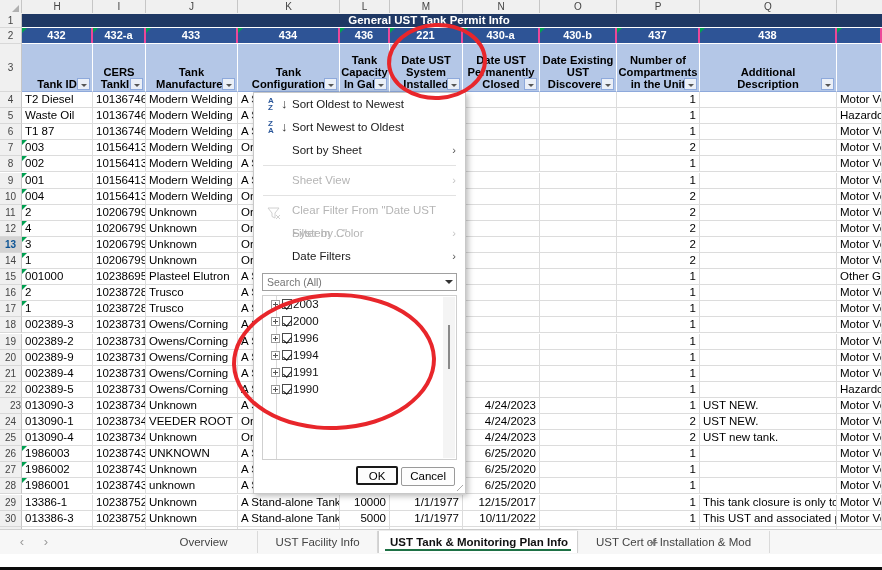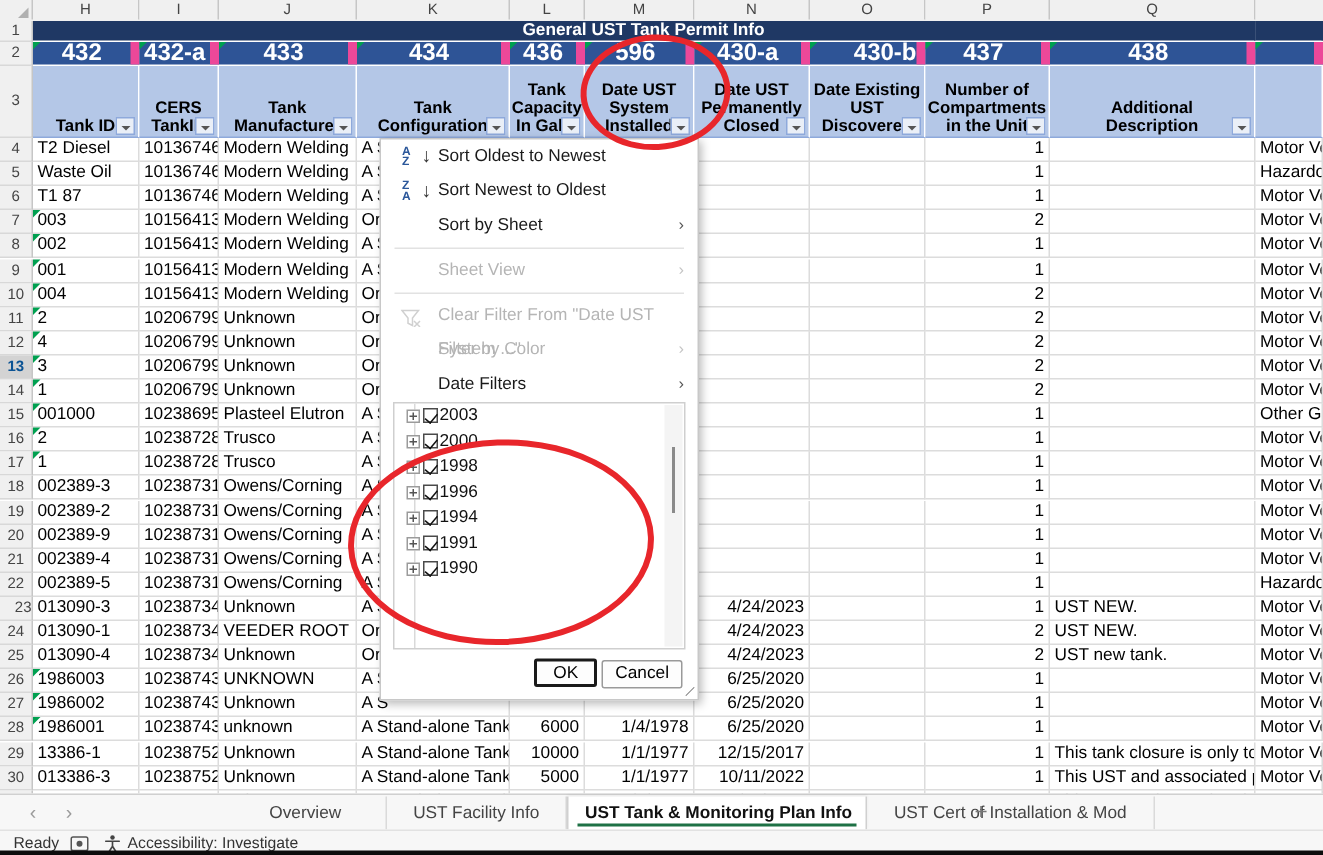--- a/index.html
+++ b/index.html
@@ -27,22 +27,22 @@
   .rowhdr.sel{background:#d3d3d3;color:#0b5394;font-weight:bold;}
 
   .cell{position:absolute;overflow:hidden;white-space:nowrap;font-size:11.5px;color:#000;
     border-right:1px solid #dcdcdc;border-bottom:1px solid #dcdcdc;padding:0 3px;box-sizing:border-box;}
   .cell.r{text-align:right;}
 
   
   .banner{position:absolute;background:#1f3864;color:#fff;font-weight:bold;font-size:11.5px;
      text-align:center;border-right:1px solid #1f3864;box-sizing:border-box;}
   
-  .code{position:absolute;background:#2e5496;color:#fff;font-weight:bold;font-size:16px;
-     text-align:center;border-right:6px solid #ec4899;box-sizing:border-box;}
+  .code{position:absolute;background:#2e5496;color:#fff;font-weight:bold;font-size:11px;
+     text-align:center;border-right:2px solid #ec4899;box-sizing:border-box;}
   
   .th{position:absolute;background:#b4c7e7;color:#000;font-weight:bold;font-size:11.2px;
      text-align:center;border-right:1px solid #ffffff;border-bottom:1px solid #8ea9db;box-sizing:border-box;
      display:flex;align-items:flex-end;justify-content:center;padding-bottom:1px;line-height:12px;}
   .th span.t{display:block;width:100%;}
   .fbtn{position:absolute;width:13px;height:12px;background:#eaeff7;border:1px solid #8ea9db;
      box-sizing:border-box;}
   .fbtn:after{content:"";position:absolute;left:3px;top:5px;border-left:3px solid transparent;border-right:3px solid transparent;border-top:3px solid #555;}
   .greentri{position:absolute;width:0;height:0;border-left:5px solid #00a050;border-bottom:5px solid transparent;}
 
@@ -164,25 +164,25 @@
         <div class="code" style="left: 22px; top: 28px; width: 71px; height: 15px; line-height: 15px;">432</div>
         <div class="greentri" style="left: 22px; top: 28px;"></div>
         <div class="code" style="left: 93px; top: 28px; width: 53px; height: 15px; line-height: 15px;">432-a</div>
         <div class="greentri" style="left: 93px; top: 28px;"></div>
         <div class="code" style="left: 146px; top: 28px; width: 92px; height: 15px; line-height: 15px;">433</div>
         <div class="greentri" style="left: 146px; top: 28px;"></div>
         <div class="code" style="left: 238px; top: 28px; width: 102px; height: 15px; line-height: 15px;">434</div>
         <div class="greentri" style="left: 238px; top: 28px;"></div>
         <div class="code" style="left: 340px; top: 28px; width: 50px; height: 15px; line-height: 15px;">436</div>
         <div class="greentri" style="left: 340px; top: 28px;"></div>
-        <div class="code" style="left: 390px; top: 28px; width: 73px; height: 15px; line-height: 15px;">596</div>
+        <div class="code" style="left: 390px; top: 28px; width: 73px; height: 15px; line-height: 15px;">221</div>
         <div class="greentri" style="left: 390px; top: 28px;"></div>
         <div class="code" style="left: 463px; top: 28px; width: 77px; height: 15px; line-height: 15px;">430-a</div>
         <div class="greentri" style="left: 463px; top: 28px;"></div>
-        <div class="code" style="left: 540px; top: 28px; width: 77px; height: 15px; line-height: 15px; text-align: right;">430-b</div>
+        <div class="code" style="left: 540px; top: 28px; width: 77px; height: 15px; line-height: 15px;">430-b</div>
         <div class="greentri" style="left: 540px; top: 28px;"></div>
         <div class="code" style="left: 617px; top: 28px; width: 83px; height: 15px; line-height: 15px;">437</div>
         <div class="greentri" style="left: 617px; top: 28px;"></div>
         <div class="code" style="left: 700px; top: 28px; width: 137px; height: 15px; line-height: 15px;">438</div>
         <div class="greentri" style="left: 700px; top: 28px;"></div>
         <div class="code" style="left: 837px; top: 28px; width: 45px; height: 15px;"></div>
       </div>
     <div id="headerrow">
         <div class="th" style="left: 22px; top: 44px; width: 71px; height: 48px;">
           <span class="t">
@@ -595,26 +595,29 @@
         <div class="msep"></div>
         <div class="mi dis"><span>Sheet View</span><span class="sub">›</span></div>
         <div class="msep"></div>
         <div class="mi dis"><span class="clrico"><svg width="14" height="12" viewBox="0 0 14 12">
               <path d="M1 1h11L8 6v5L5 9.5V6z" fill="none" stroke="#d0d0d0" stroke-width="1"></path>
               <path d="M9 8l4 4M13 8l-4 4" stroke="#d0d0d0" stroke-width="1"></path>
             </svg></span><span>Clear Filter From "Date UST  System ..."</span></div>
         <div class="mi dis"><span>Filter by Color</span><span class="sub">›</span></div>
         <div class="mi"><span>Date Filters</span><span class="sub">›</span></div>
       </div>
+    <div class="fsearchwrap">
+      <input class="fsearch" readonly="" placeholder="Search (All)" style="">
+      <span class="fsearch-arrow"></span>
+    </div>
     <div class="flist">
       <div class="vline"></div>
       <div id="yearitems">
           <div class="fitem"><span class="plus"></span><span class="chk"></span><span>2003</span></div>
           <div class="fitem"><span class="plus"></span><span class="chk"></span><span>2000</span></div>
-          <div class="fitem"><span class="plus"></span><span class="chk"></span><span>1998</span></div>
           <div class="fitem"><span class="plus"></span><span class="chk"></span><span>1996</span></div>
           <div class="fitem"><span class="plus"></span><span class="chk"></span><span>1994</span></div>
           <div class="fitem"><span class="plus"></span><span class="chk"></span><span>1991</span></div>
           <div class="fitem"><span class="plus"></span><span class="chk"></span><span>1990</span></div>
         </div>
       <div class="fsb">
         <div class="thumb"></div>
       </div>
     </div>
     <div class="fbtns">
@@ -632,30 +635,14 @@
     <span class="navarrow" style="left:38px;">›</span>
     <div id="sheettabs">
         <div class="tab" style="left: 150px; width: 108px; text-align: center;"><span>Overview</span></div>
         <div class="tab" style="left: 258px; width: 120px; text-align: center;"><span>UST Facility Info</span></div>
         <div class="tab active" style="left: 378px; width: 200px; text-align: center;"><span>UST Tank &amp; Monitoring Plan Info</span><span class="ul"></span></div>
         <div class="tab" style="left: 578px; width: 192px; text-align: center;"><span>UST Cert of Installation &amp; Mod</span></div>
       </div>
     <span class="addtab" style="left:645px;">+</span>
   </div>
 
-  <div class="status">
-    <span class="it" style="left:9px;">Ready</span>
-    <span class="stico" style="left:46px;">
-      <svg width="14" height="13" viewBox="0 0 14 13">
-          <rect x="1.5" y="2" width="11" height="9" rx="1.2" fill="none" stroke="#555" stroke-width="1"></rect>
-          <circle cx="7" cy="6.5" r="2" fill="#555"></circle>
-        </svg>
-    </span>
-    <span class="stico" style="left:68px;">
-      <svg width="14" height="13" viewBox="0 0 14 13">
-          <circle cx="7" cy="2.3" r="1.5" fill="#444"></circle>
-          <path d="M2.5 4.8h9M7 4.8v3.4M7 8.2l-2.3 3.6M7 8.2l2.3 3.6" stroke="#444" stroke-width="1.1" fill="none" stroke-linecap="round"></path>
-        </svg>
-    </span>
-    <span class="it" style="left:85px;">Accessibility: Investigate</span>
-  </div>
   <div class="blackbar"></div>
 </div>
 
 </body></html>

